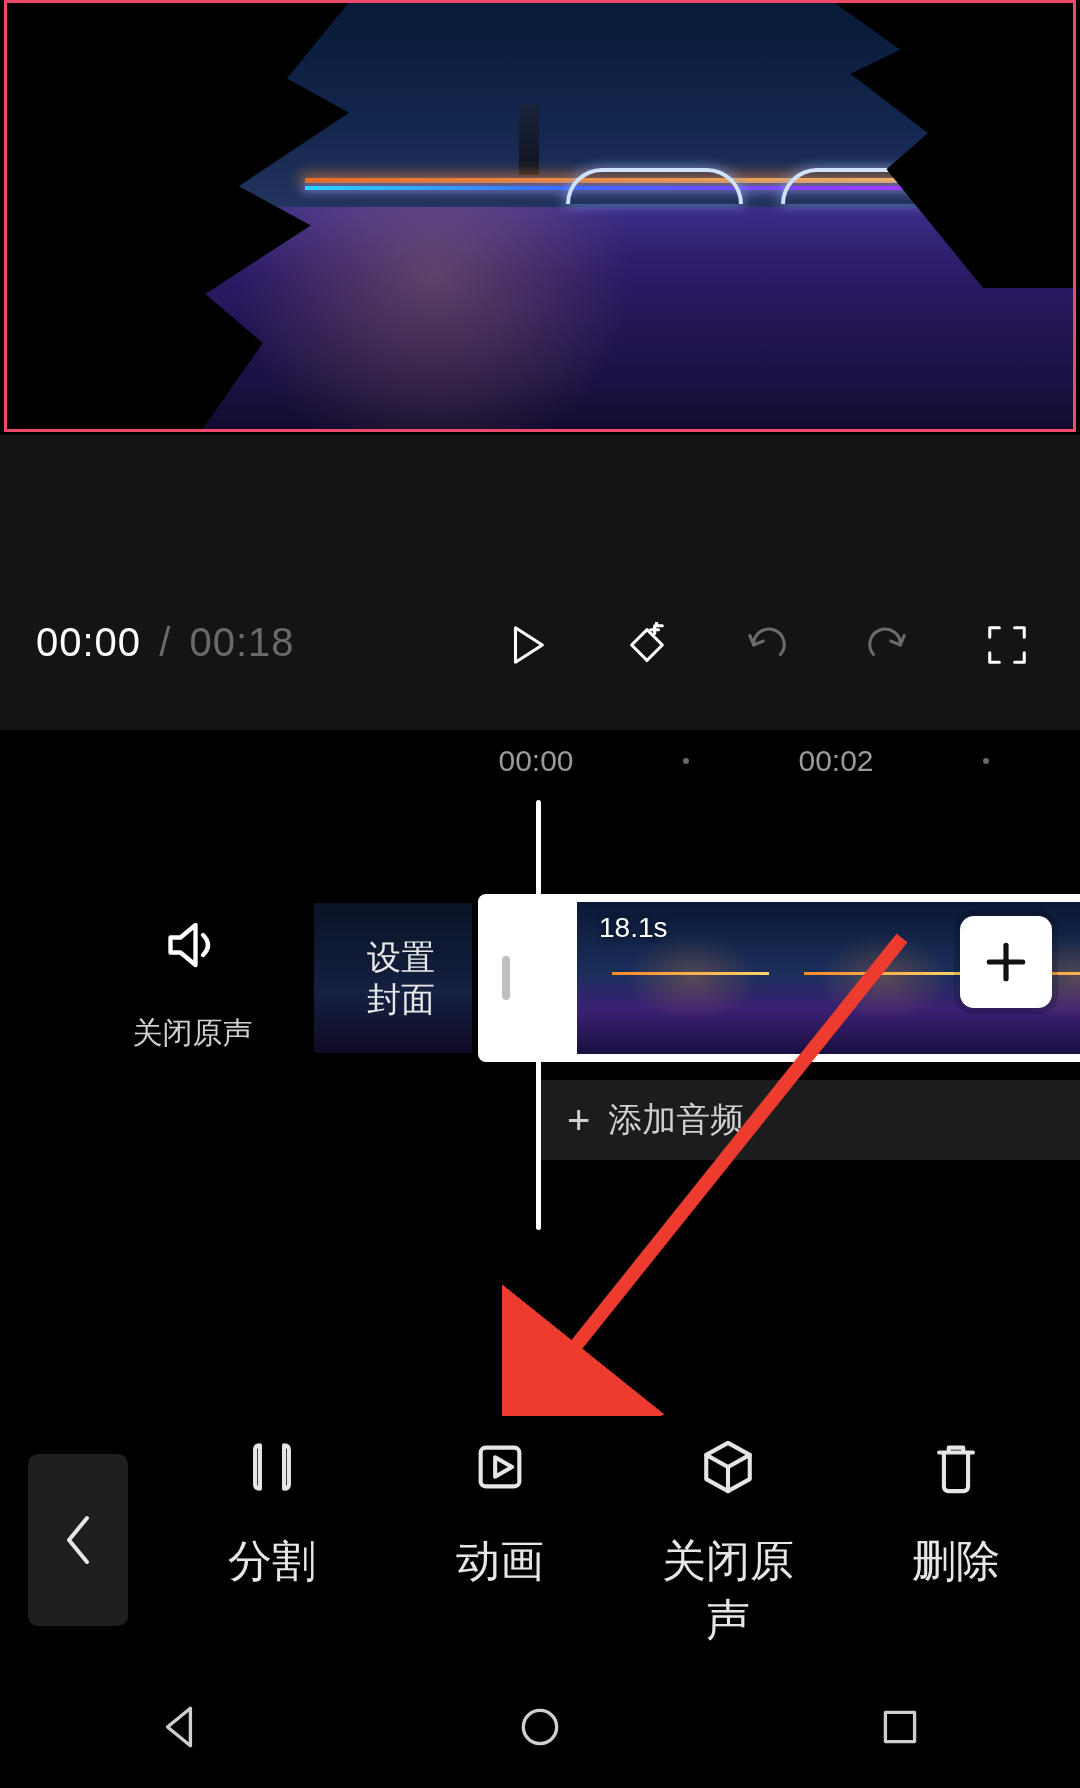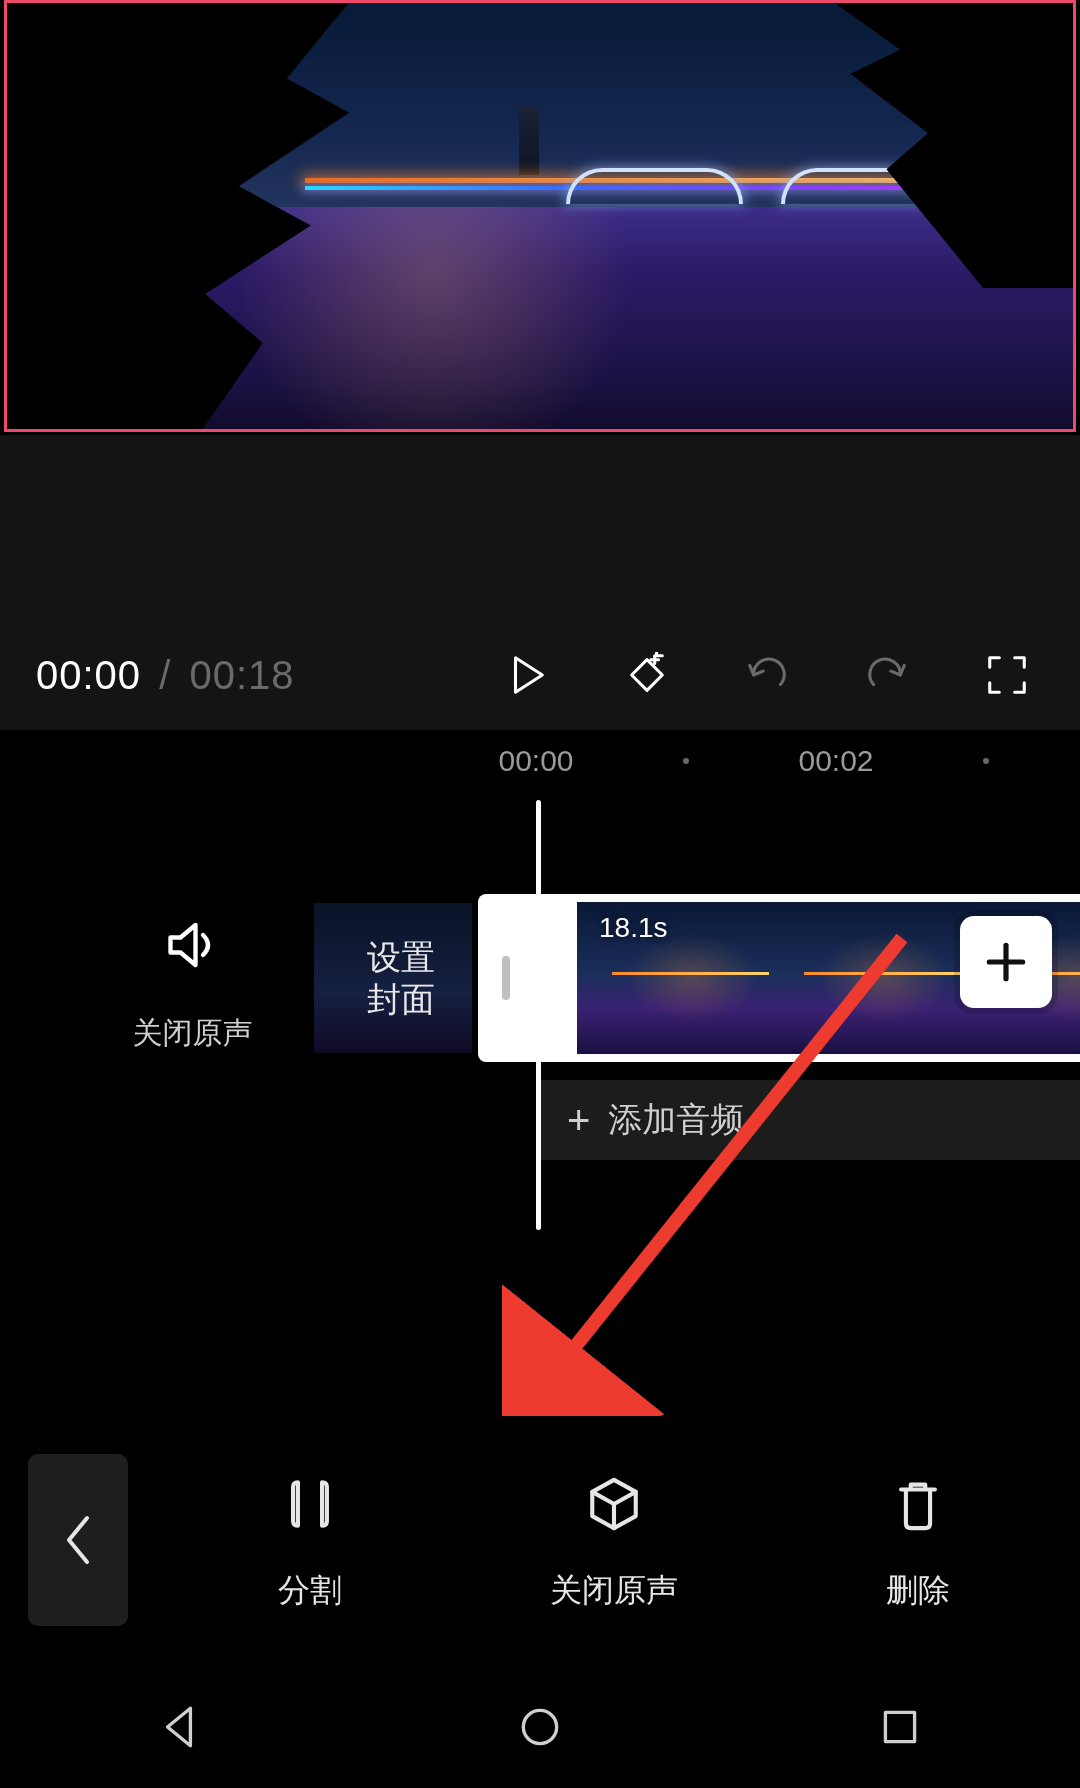--- a/index.html
+++ b/index.html
@@ -69,21 +69,21 @@
     position:absolute; left:48%; top:24%; width:20px; height:70px;
     background:linear-gradient(#1a2238,#0d1424);
   }
 
   
   .gap { position:absolute; left:0; top:435px; width:100%; height:200px; background:#141414; }
 
   
   .controls {
     position:absolute; left:0; top:620px; width:100%; height:110px;
-    display:flex; align-items:center; background:#141414;
+    display:flex; align-items:flex-start; background:#141414;
   }
   .time { margin-left:36px; font-size:40px; letter-spacing:1px; }
   .time .cur{ color:#fff; }
   .time .sep{ color:#6a6a6a; margin:0 6px; }
   .time .tot{ color:#6a6a6a; }
   .ctrl-icons { margin-left:auto; display:flex; align-items:center; gap:70px; padding-right:48px;}
   .ico { width:50px; height:50px; display:flex; align-items:center; justify-content:center; }
   .ico svg{ width:46px; height:46px; stroke:#fff; fill:none; stroke-width:3.2; stroke-linejoin:round; stroke-linecap:round;}
   .ico.dim svg{ stroke:#6a6a6a; }
 
@@ -179,21 +179,21 @@
   }
   .back{
     margin-left:28px; width:100px; height:172px; border-radius:10px;
     background:#1e1e1e; display:flex; align-items:center; justify-content:center;
   }
   .back svg{ width:34px; height:52px; stroke:#e6e6e6; fill:none; stroke-width:4; stroke-linecap:round; stroke-linejoin:round;}
   .tool-row{ flex:1; display:flex; justify-content:space-around; padding:0 10px 0 30px;}
   .tool{ width:160px; text-align:center; }
   .tool .ticon{ height:74px; display:flex; align-items:center; justify-content:center; }
   .tool .ticon svg{ width:58px; height:58px; stroke:#e6e6e6; fill:none; stroke-width:3.4; stroke-linejoin:round; stroke-linecap:round;}
-  .tool .tlabel{ margin-top:28px; font-size:32px; color:#e6e6e6;}
+  .tool .tlabel{ margin-top:28px; font-size:44px; color:#e6e6e6;}
 
   
   .navbar{
     position:absolute; left:0; bottom:0; width:100%; height:118px; background:#000;
     display:flex; align-items:center; justify-content:space-around;
   }
   .navbar svg{ width:50px; height:50px; stroke:#cfcfcf; fill:none; stroke-width:3.2; stroke-linejoin:round; stroke-linecap:round;}
 </style>
 </head>
 <body>
@@ -326,20 +326,29 @@
       <div class="ticon">
         <svg viewBox="0 0 48 48">
             <path d="M14 6 V42 M34 6 V42 M14 6 Q10 6 10 10 V38 Q10 42 14 42 M34 6 Q38 6 38 10 V38 Q38 42 34 42"></path>
           </svg>
       </div>
       <div class="tlabel">分割</div>
     </div>
     <div class="tool">
       <div class="ticon">
         <svg viewBox="0 0 48 48">
+            <rect x="8" y="8" width="32" height="32" rx="4"></rect>
+            <polygon points="20,16 34,24 20,32"></polygon>
+          </svg>
+      </div>
+      <div class="tlabel">动画</div>
+    </div>
+    <div class="tool">
+      <div class="ticon">
+        <svg viewBox="0 0 48 48">
             <path d="M24 4 L42 14 V34 L24 44 L6 34 V14 Z"></path>
             <path d="M6 14 L24 24 L42 14 M24 24 V44"></path>
           </svg>
       </div>
       <div class="tlabel">关闭原声</div>
     </div>
     <div class="tool">
       <div class="ticon">
         <svg viewBox="0 0 48 48">
             <path d="M10 12 H38 M14 12 V40 Q14 44 18 44 H30 Q34 44 34 40 V12 M18 12 V8 H30 V12"></path>

